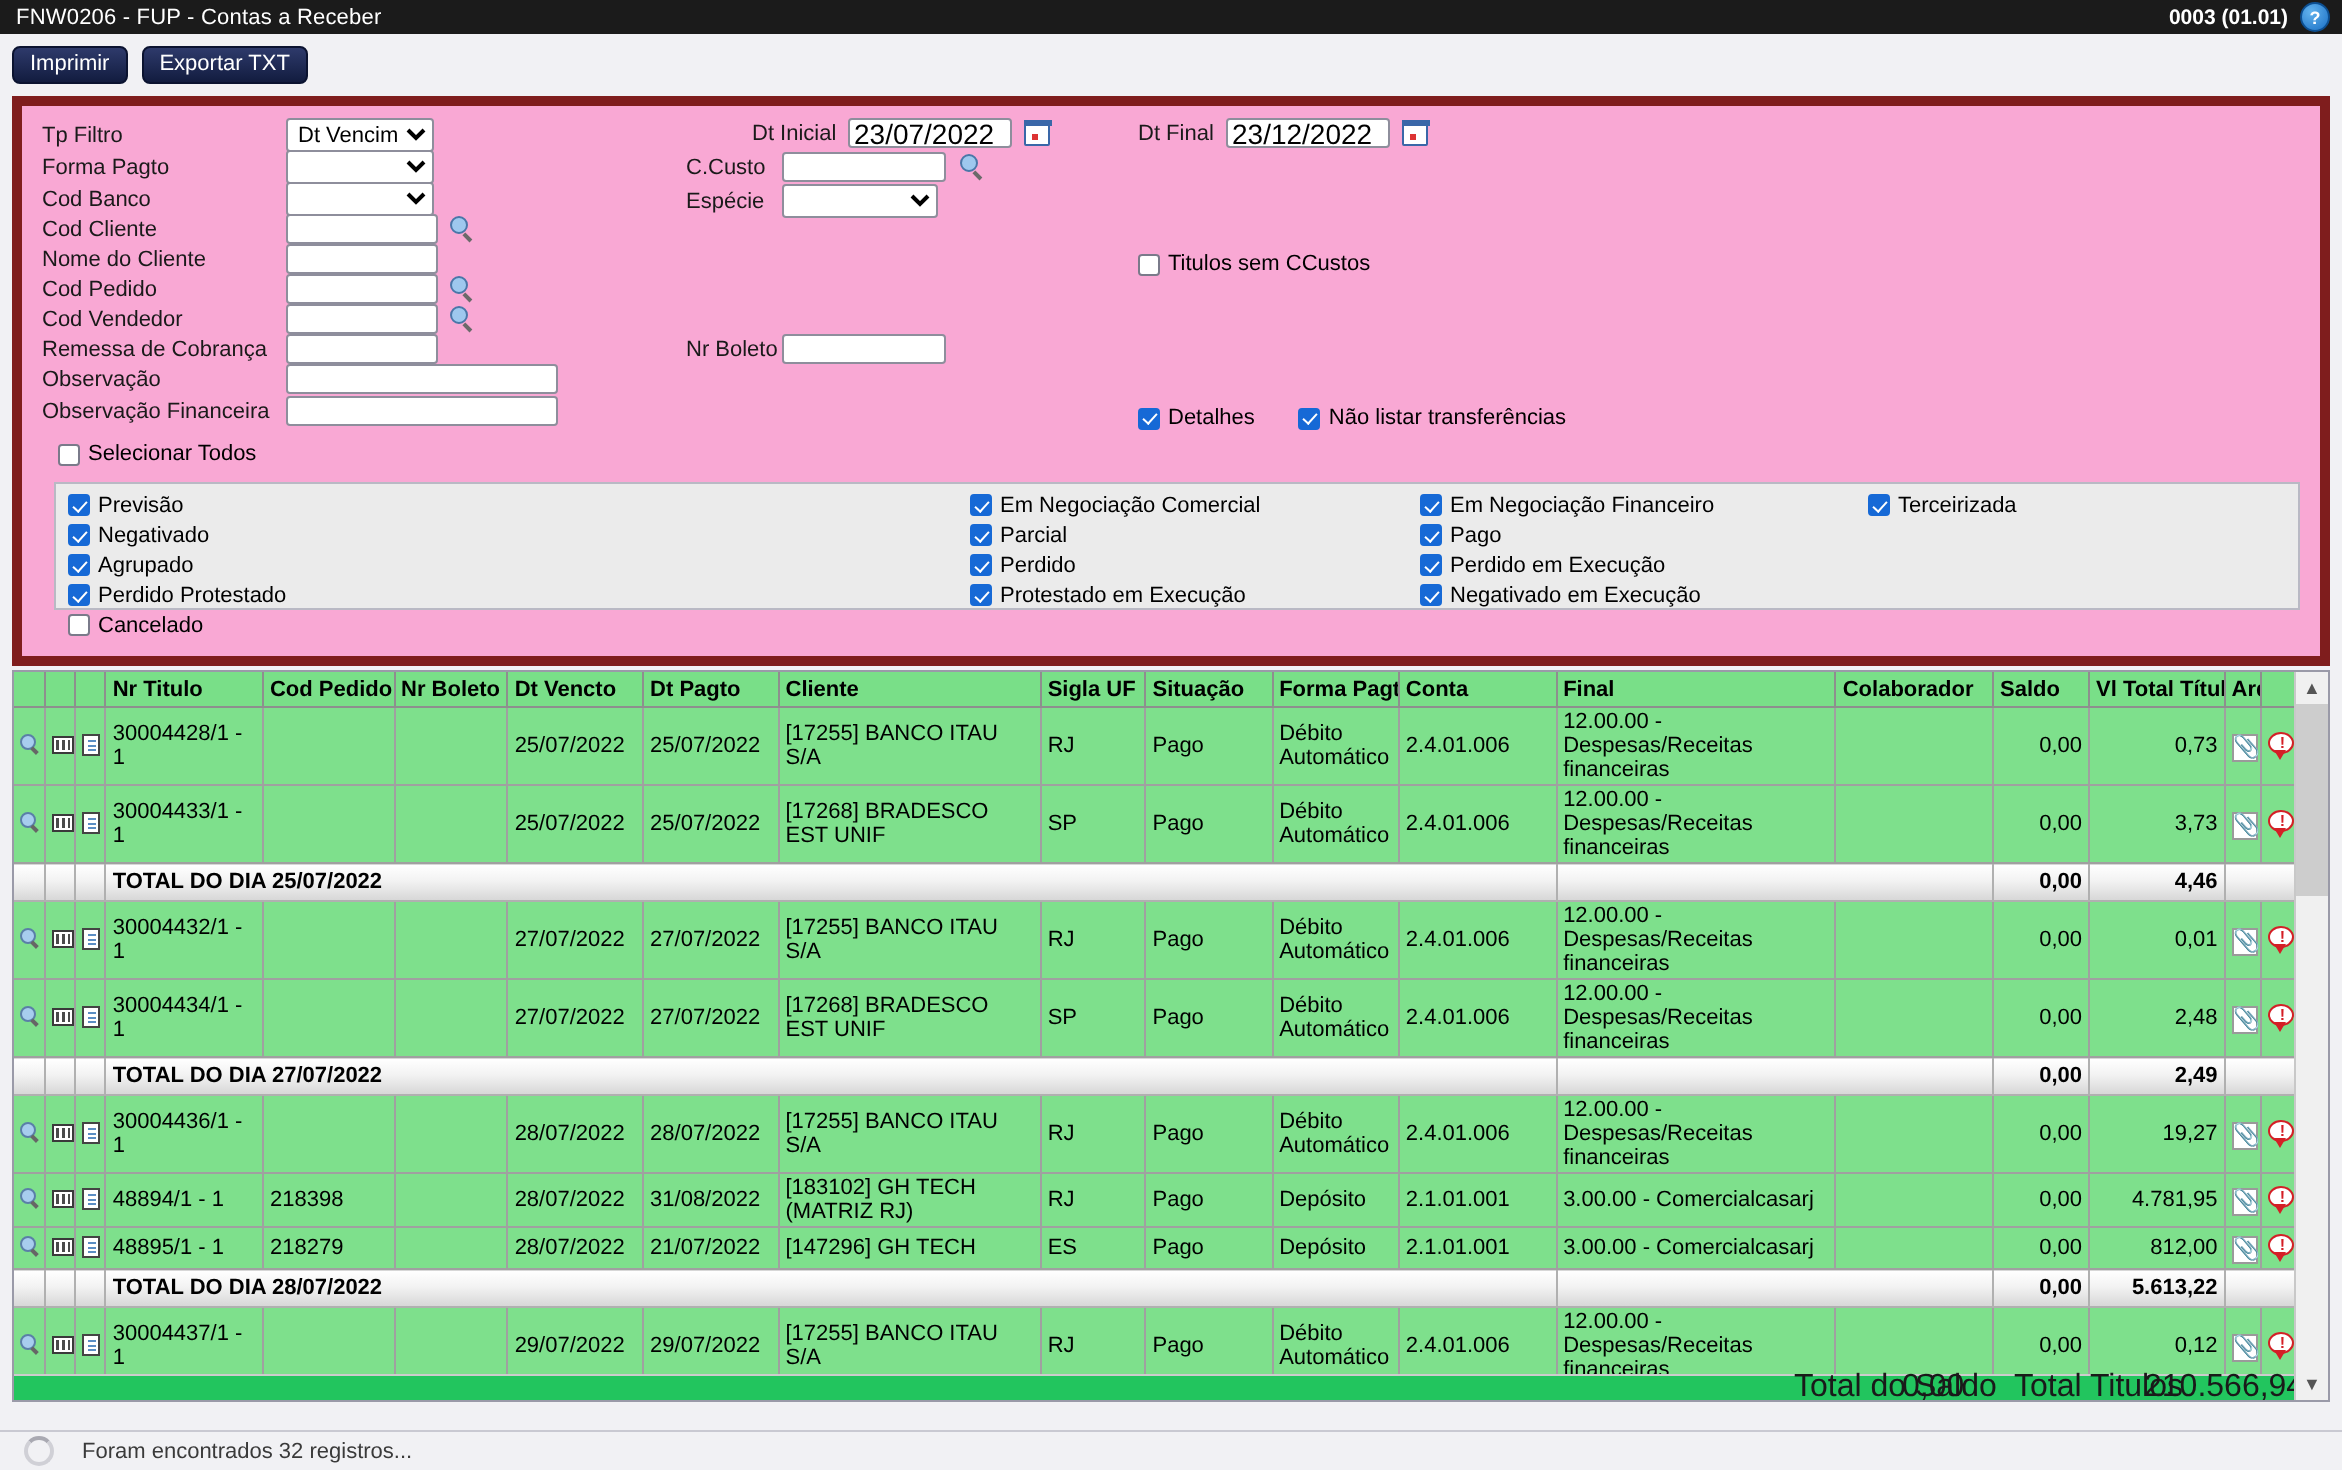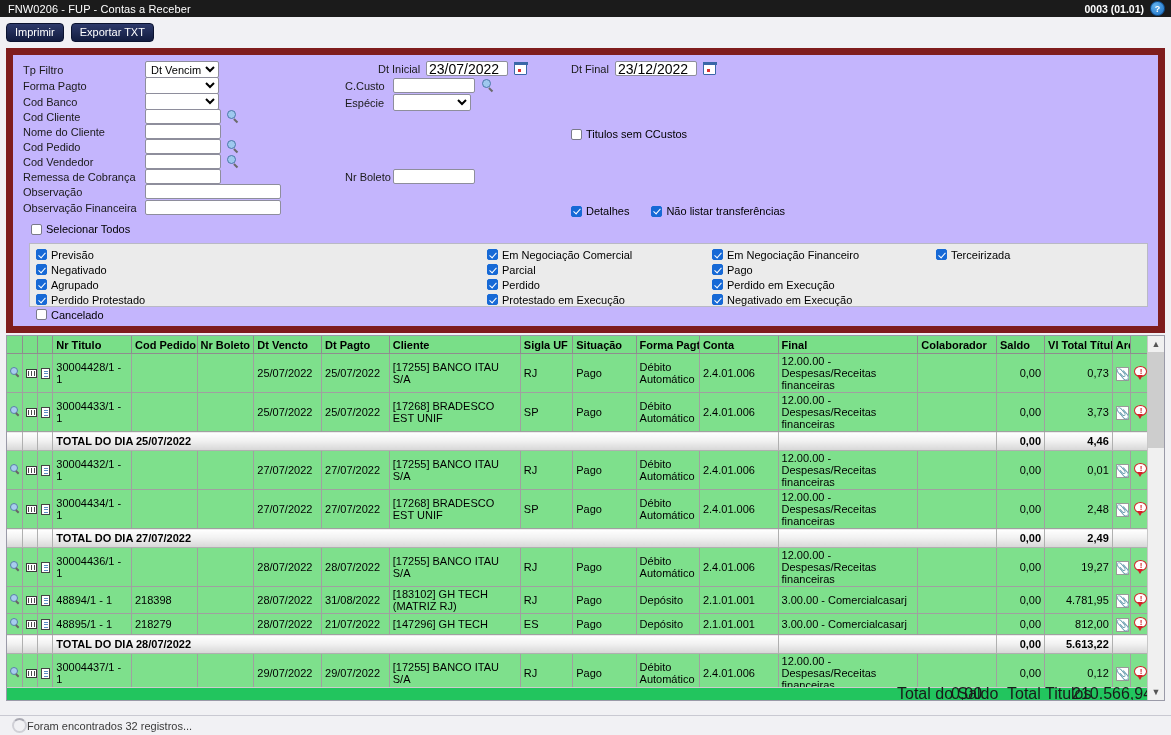--- a/index.html
+++ b/index.html
@@ -30,21 +30,21 @@
     padding:3px 0 0 6px;gap:7px;
   }
   .btn{
     background:linear-gradient(#2e3a6b,#121c3f);
     color:#fff;border:1px solid #0b1330;border-radius:4px;
     font-size:11px;padding:2px 8px 3px 8px;cursor:pointer;
     font-family:"Liberation Sans",sans-serif;line-height:12px;
   }
   
   .filter-panel{
-    margin:4px 6px 0 6px;border:7px solid #7f1d1d;background:#c4b5fd;
+    margin:4px 6px 0 6px;border:5px solid #7f1d1d;background:#f9a8d4;
     position:relative;height:285px;box-sizing:border-box;
   }
   .fp-row{position:absolute;display:flex;align-items:center;}
   label.lbl{font-size:11px;color:#1a1a1a;white-space:nowrap;}
   input.tx{
     border:1px solid #8e8e9c;background:#fff;height:13px;font-size:14px;
     padding:0 2px;box-sizing:content-box;font-family:"Liberation Sans",sans-serif;
     border-radius:2px;
   }
   select.sel{
@@ -172,21 +172,21 @@
     display:flex;align-items:center;font-size:16px;color:#1a1a1a;
     border-top:1px solid #ccc;
   }
   .gf-a{position:absolute;left:890px;}
   .gf-b{position:absolute;left:944px;}
   .gf-c{position:absolute;left:1000px;}
   .gf-d{position:absolute;left:1065px;}
   
   .statusbar{
     position:absolute;left:0;right:0;bottom:0;height:19px;background:#f1f1f4;
-    border-top:1px solid #c9c9d2;display:flex;align-items:center;padding-left:12px;gap:0;font-size:11px;color:#3a3a3a;
+    border-top:1px solid #c9c9d2;display:flex;align-items:center;padding-left:12px;gap:14px;font-size:11px;color:#3a3a3a;
   }
   .spinner{
     width:11px;height:11px;border-radius:50%;border:2px solid #d0d0d6;border-top-color:#a9a9b2;
   }
 </style>
 </head>
 <body>
 
 <div class="titlebar">
   <div class="tb-left">FNW0206 - FUP - Contas a Receber</div>

